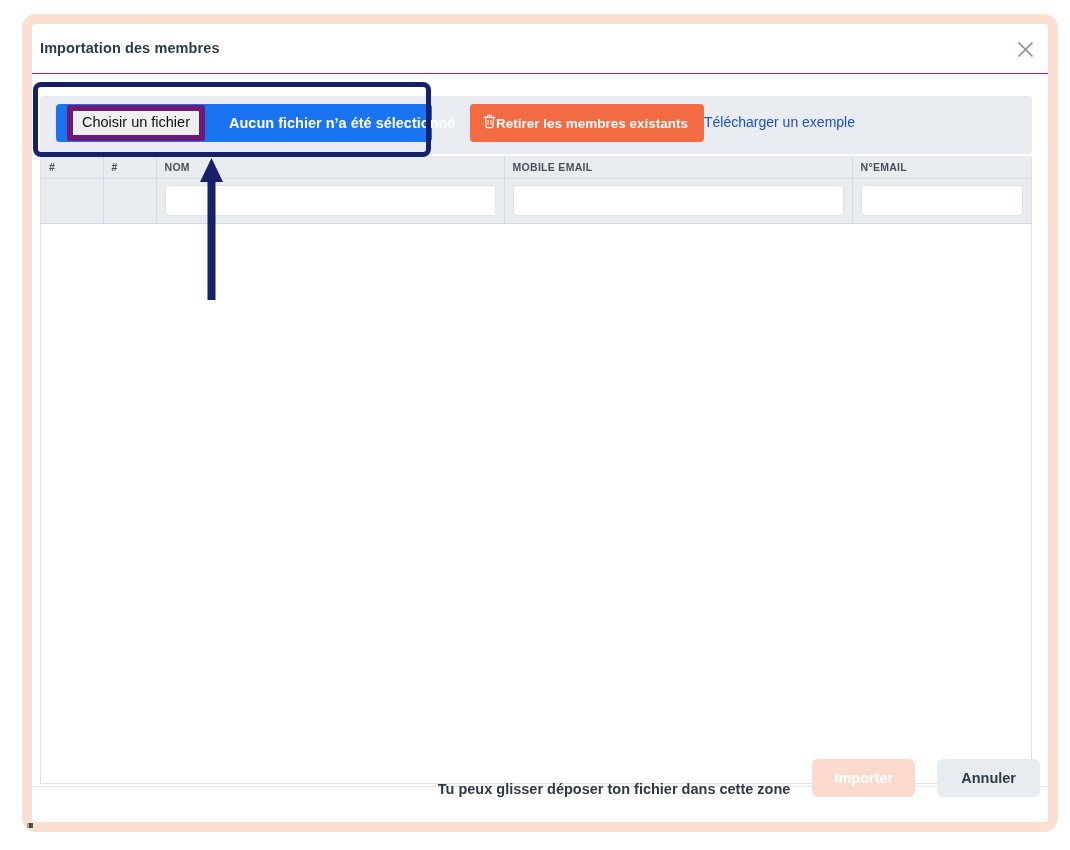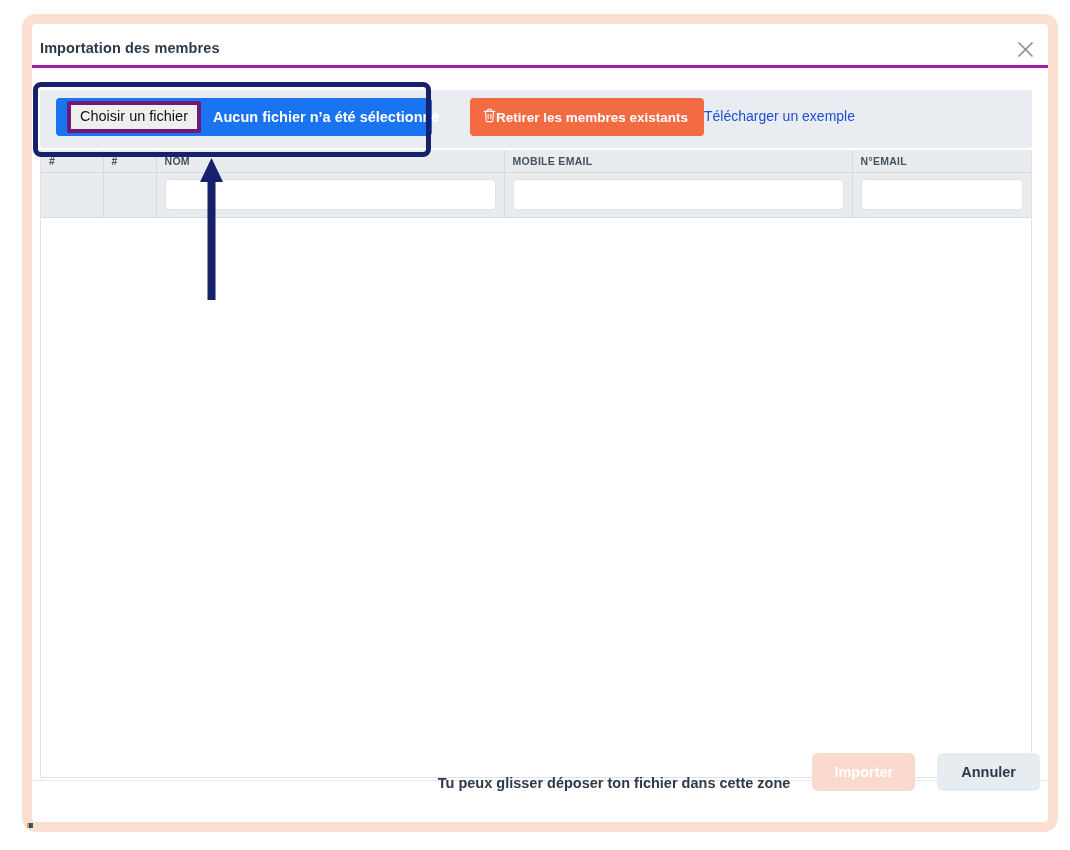--- a/index.html
+++ b/index.html
@@ -48,22 +48,22 @@
     width: 1016px;
     height: 798px;
     background: #ffffff;
     border-radius: 6px;
     overflow: hidden;
   }
 
   
   #modal-header {
     position: relative;
-    height: 44px;
-    border-bottom: 3px solid #a21caf;
+    height: 50px;
+    border-bottom: 1px solid #a21caf;
   }
   #modal-title {
     position: absolute;
     left: 8px;
     top: 16px;
     font-size: 14.5px;
     font-weight: bold;
     color: #2d3a4a;
     letter-spacing: .1px;
   }
@@ -109,35 +109,35 @@
     height: 38px;
     background: #1a73f0;
     border-radius: 4px;
     display: flex;
     align-items: center;
     padding-left: 11px;
     cursor: pointer;
   }
   #choose-file-button {
     background: #efefef;
-    border: 4px solid #701a75;
+    border: 6px solid #701a75;
     border-radius: 2px;
     color: #111;
     font-family: "Liberation Sans", sans-serif;
     font-size: 14.5px;
     padding: 3px 9px 4px 9px;
     line-height: 1.18;
     cursor: pointer;
     white-space: nowrap;
   }
   #file-status-text {
     color: #ffffff;
     font-weight: bold;
     font-size: 14.5px;
-    margin-left: 12px;
+    margin-left: 24px;
     white-space: nowrap;
   }
 
   
   #remove-members-button {
     position: absolute;
     left: 430px;
     top: 8px;
     height: 38px;
     background: #f26b43;

